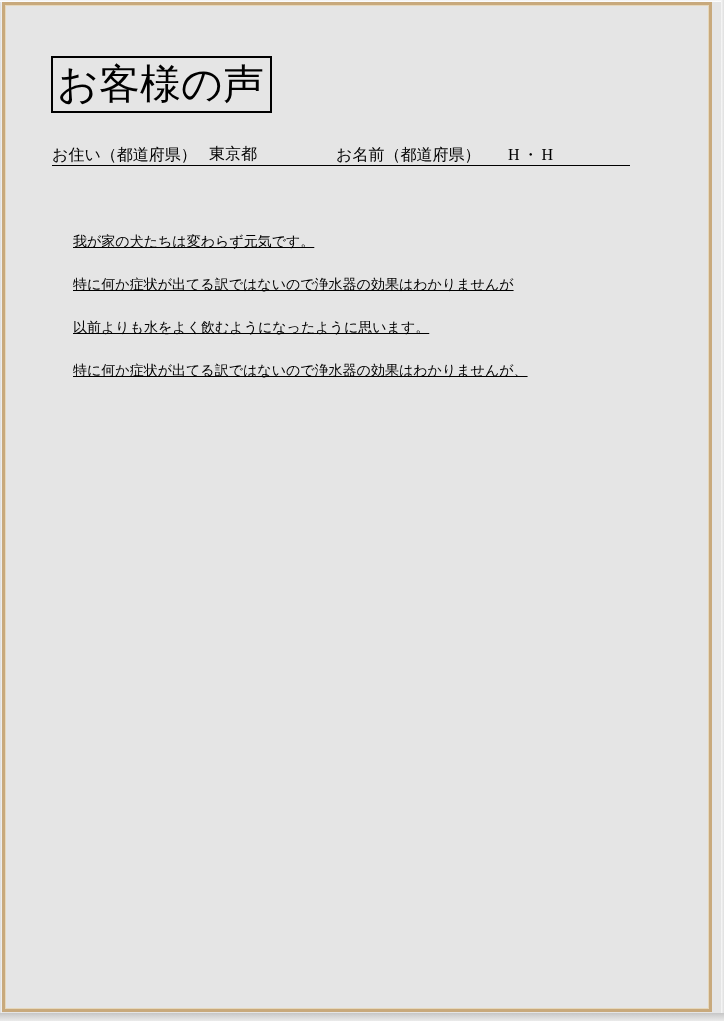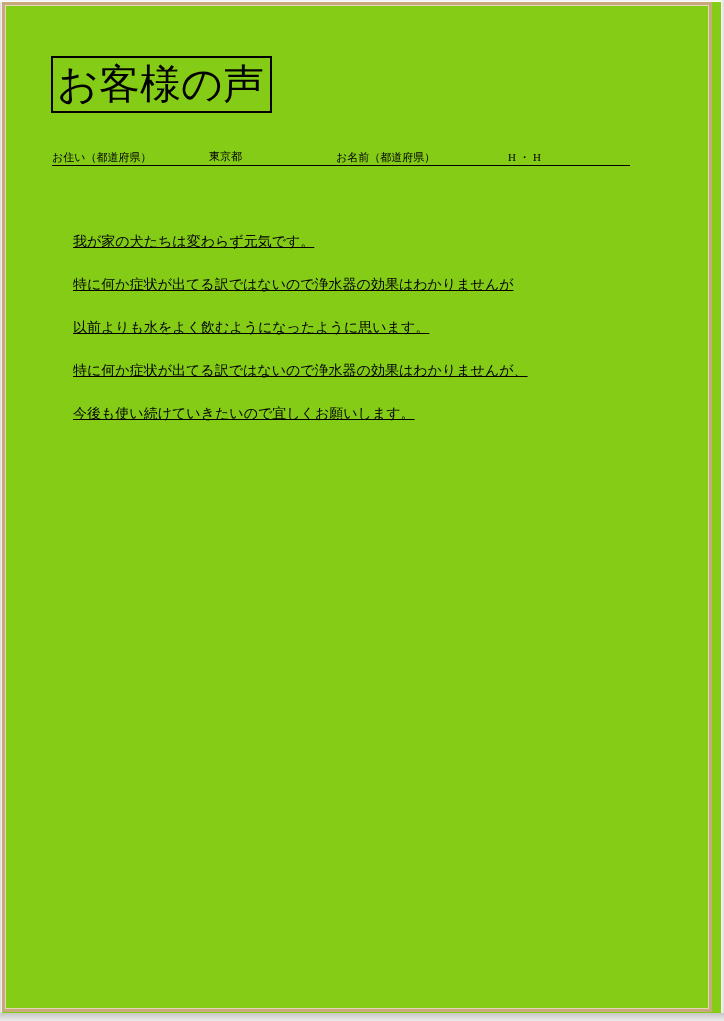--- a/index.html
+++ b/index.html
@@ -5,21 +5,21 @@
   * { margin: 0; padding: 0; box-sizing: border-box; }
   html, body { background: #ffffff; }
   body {
     font-family: "Liberation Serif", "DejaVu Serif", serif;
     color: #000000;
   }
   .canvas {
     position: relative;
     width: 724px;
     height: 1021px;
-    background: #84cc16;
+    background: #e5e5e5;
     overflow: hidden;
   }
   
   .edge-left {
     position: absolute; left: 0; top: 0; bottom: 0; width: 2px;
     background: linear-gradient(to right, #dadada, #f4f4f4);
   }
   .edge-top {
     position: absolute; left: 0; top: 0; right: 0; height: 2px;
     background: linear-gradient(to bottom, #f1f1f1, #ffffff);
@@ -58,21 +58,21 @@
     line-height: 1;
     white-space: nowrap;
     letter-spacing: 0px;
   }
   
   .info-line {
     position: absolute;
     left: 52px; top: 144px;
     width: 578px; height: 22px;
     border-bottom: 1px solid #000000;
-    font-size: 11px;
+    font-size: 16px;
   }
   .info-line span {
     position: absolute;
     bottom: 2px;
     white-space: nowrap;
     line-height: 1;
   }
   .info-residence-label { left: 0; }
   .info-residence-value { left: 157px; font-family: Liberation Mono, monospace; }
   .info-name-label { left: 284px; }
@@ -112,16 +112,15 @@
     <span class="info-residence-value">東京都</span>
     <span class="info-name-label">お名前（都道府県）</span>
     <span class="info-name-value">H・H</span>
   </div>
 
   <div class="body-text">
     <p>我が家の犬たちは変わらず元気です。</p>
     <p>特に何か症状が出てる訳ではないので浄水器の効果はわかりませんが</p>
     <p>以前よりも水をよく飲むようになったように思います。</p>
     <p>特に何か症状が出てる訳ではないので浄水器の効果はわかりませんが、</p>
-    <p>今後も使い続けていきたいので宜しくお願いします。</p>
   </div>
 
 </div>
 
 </body></html>

